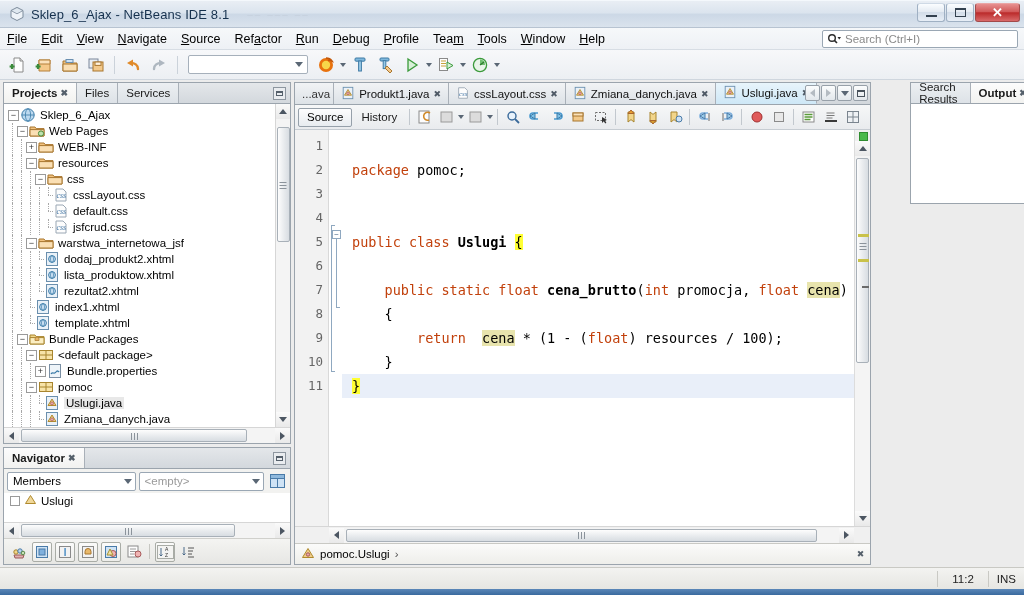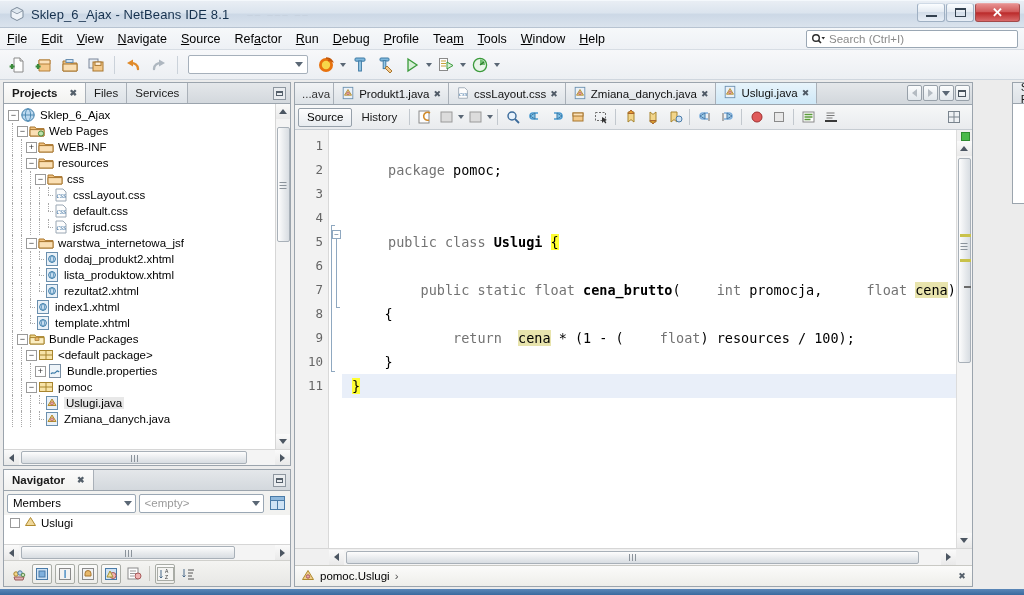--- a/index.html
+++ b/index.html
@@ -51,21 +51,21 @@
     height:22px; flex:0 0 22px; display:flex; align-items:center;
     background:linear-gradient(180deg,#f6f8fa 0%,#eef1f5 100%);
     border-bottom:1px solid #d7dde4; position:relative;
   }
   .menu-item{
     padding:2px 7px; font-size:12.5px; color:#000; cursor:default;
     font-family:"Liberation Sans",sans-serif;
   }
   .menu-item u{text-decoration:underline}
   .searchbox{
-    position:absolute; right:6px; top:2px; width:212px; height:18px;
+    position:absolute; right:6px; top:2px; width:196px; height:18px;
     background:#fff; border:1px solid #9aa7b4; border-radius:2px;
     display:flex; align-items:center; padding-left:4px;
   }
   .searchbox .mag{ flex:0 0 16px; height:12px; display:flex;align-items:center; }
   .searchbox .ph{ color:#8a8a8a; font-size:11.5px; margin-left:2px;}
 
   
   .toolbar{
     height:30px; flex:0 0 30px; display:flex; align-items:center;
     background:linear-gradient(180deg,#f7f8fa 0%,#eceff3 100%);
@@ -86,21 +86,21 @@
   .rightcol{ flex:1 1 auto; display:flex; flex-direction:row; gap:3px; min-width:0;}
 
   
   .panel{ background:#f2f2f0; border:1px solid #9ba4ad; display:flex; flex-direction:column; min-height:0;}
   .panel-tabs{
     height:21px; flex:0 0 21px; display:flex; align-items:stretch; position:relative;
     background:linear-gradient(180deg,#e4e7ea 0%,#d3d8dd 100%);
     border-bottom:1px solid #9ba4ad;
   }
   .ptab{
-    display:flex; align-items:center; gap:12px; padding:0 8px; font-size:11.5px; color:#1a1a1a;
+    display:flex; align-items:center; gap:3px; padding:0 8px; font-size:11.5px; color:#1a1a1a;
     border-right:1px solid #a9b0b8; position:relative;
     background:linear-gradient(180deg,#eceff2 0%,#dde2e7 100%);
   }
   .ptab.active{ background:linear-gradient(180deg,#fcfcfc 0%,#f2f2f0 100%); font-weight:bold;}
   .ptab .x{ font-size:9px;color:#55606b; }
   .ptab-fill{flex:1 1 auto; background:linear-gradient(180deg,#e4e7ea 0%,#d3d8dd 100%);}
   .minbtn{
     width:13px;height:13px;border:1px solid #8d969f;background:#e9ecef;
     align-self:center;margin-right:4px; display:flex;align-items:center;justify-content:center;
   }
@@ -198,21 +198,21 @@
     text-align:right;padding-top:4px;
   }
   .gutter div{height:24px;line-height:24px;padding-right:5px;}
   .foldcol{width:13px;flex:0 0 13px;background:#fff;position:relative;padding-top:4px;}
   .code{
     flex:1 1 auto;position:relative;background:#fff;padding-top:4px;overflow:hidden;
     font-family:"DejaVu Sans Mono","Liberation Mono",monospace;font-size:13.5px;color:#000;
   }
   .cl{height:24px;line-height:24px;white-space:pre;padding-left:10px;}
   .cl.cur{background:#e9eff9;}
-  .kw{color:#737373;margin-left:36px;}
+  .kw{color:#c2410c;}
   .bold{font-weight:bold;color:#000;}
   .hl-brace{background:#ffff33;}
   .hl-occ{background:#e8e4ad;}
 
   .edvsb{width:16px;flex:0 0 16px;background:#f0f0f0;border-left:1px solid #dcdcdc;display:flex;flex-direction:column;align-items:center;position:relative;}
   .errbar{position:absolute;top:0;right:0;width:16px;height:11px;}
   .errbar .ok{position:absolute;right:2px;top:2px;width:9px;height:9px;background:#4ab94a;border:1px solid #2f8c2f;}
   .annot{position:absolute;right:1px;width:11px;height:3px;background:#c9c24a;}
 
   .edhsb{height:17px;flex:0 0 17px;background:#f0f0f0;border-top:1px solid #d6d6d6;display:flex;align-items:center;}
@@ -1107,14 +1107,19 @@
           <div class="ptab-fill"></div>
           <div class="minbtn">
               <i></i>
             </div>
         </div>
         <div class="outbody"></div>
       </div>
     </div>
   </div>
 
+  <div class="statusbar">
+    <div class="st-cell" style="border-left:none;width:0;padding:0;"></div>
+    <div class="st-cell">11:2</div>
+    <div class="st-cell" style="padding:0 8px;">INS</div>
+  </div>
   <div class="taskbar"></div>
 </div>
 
 </body></html>

